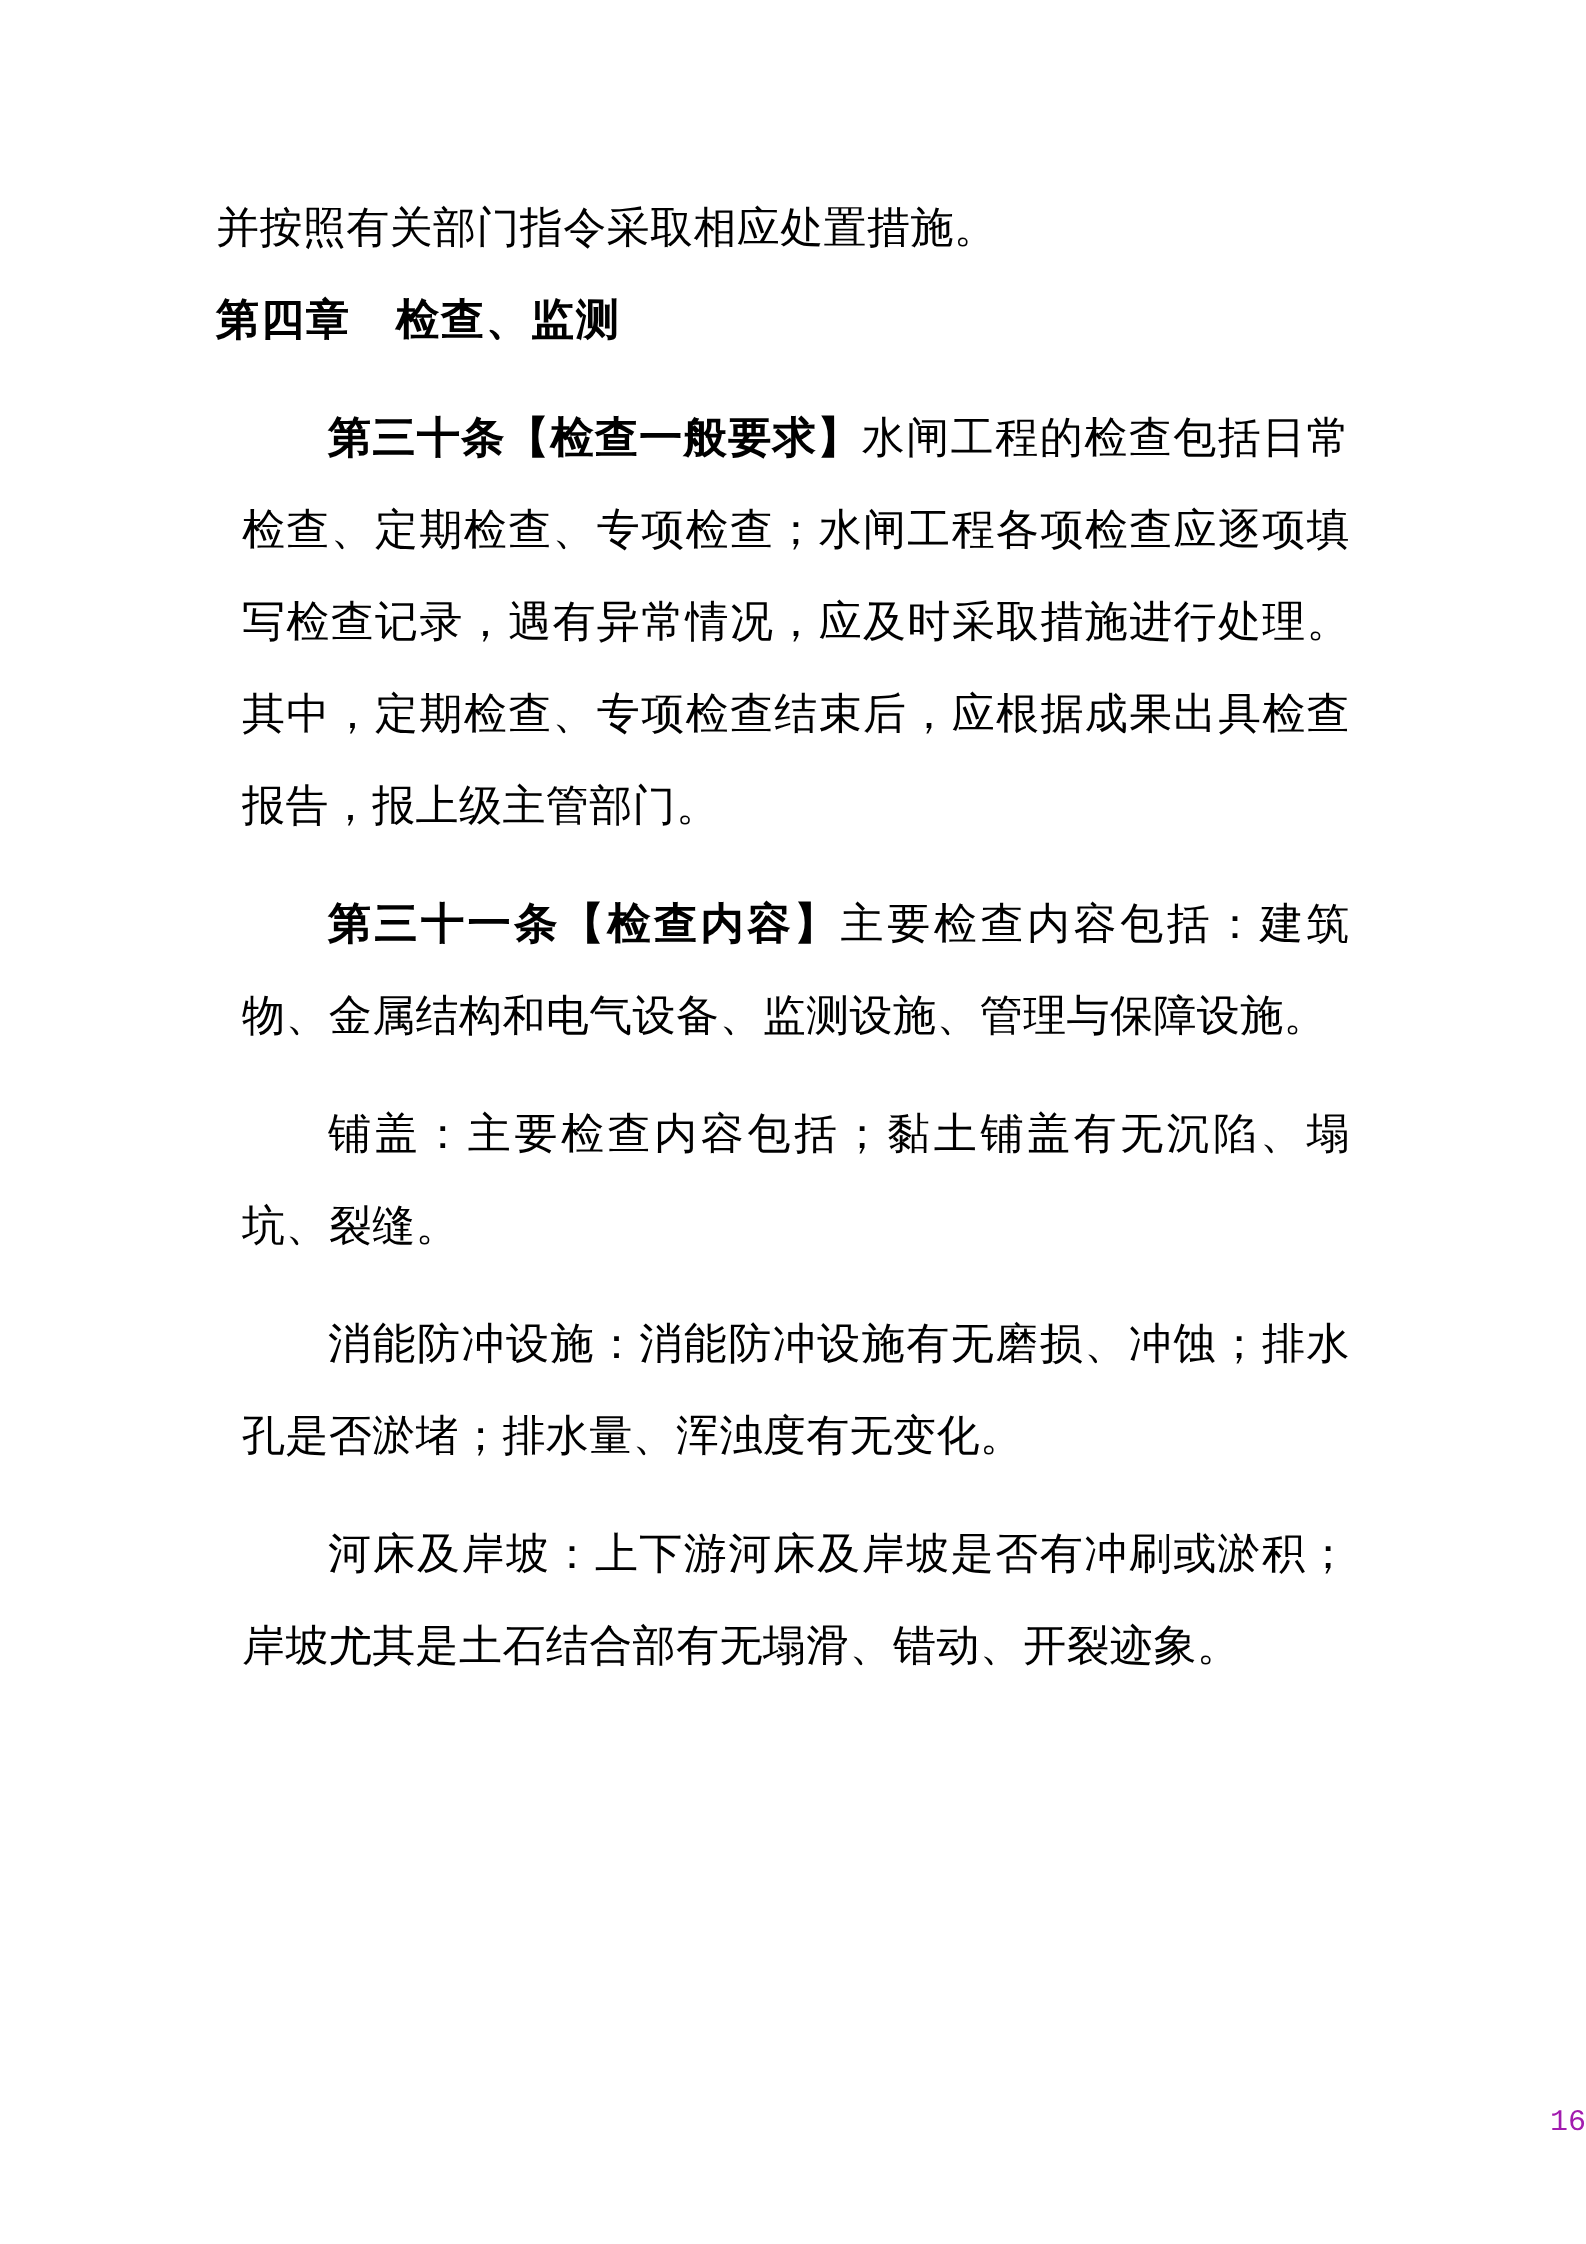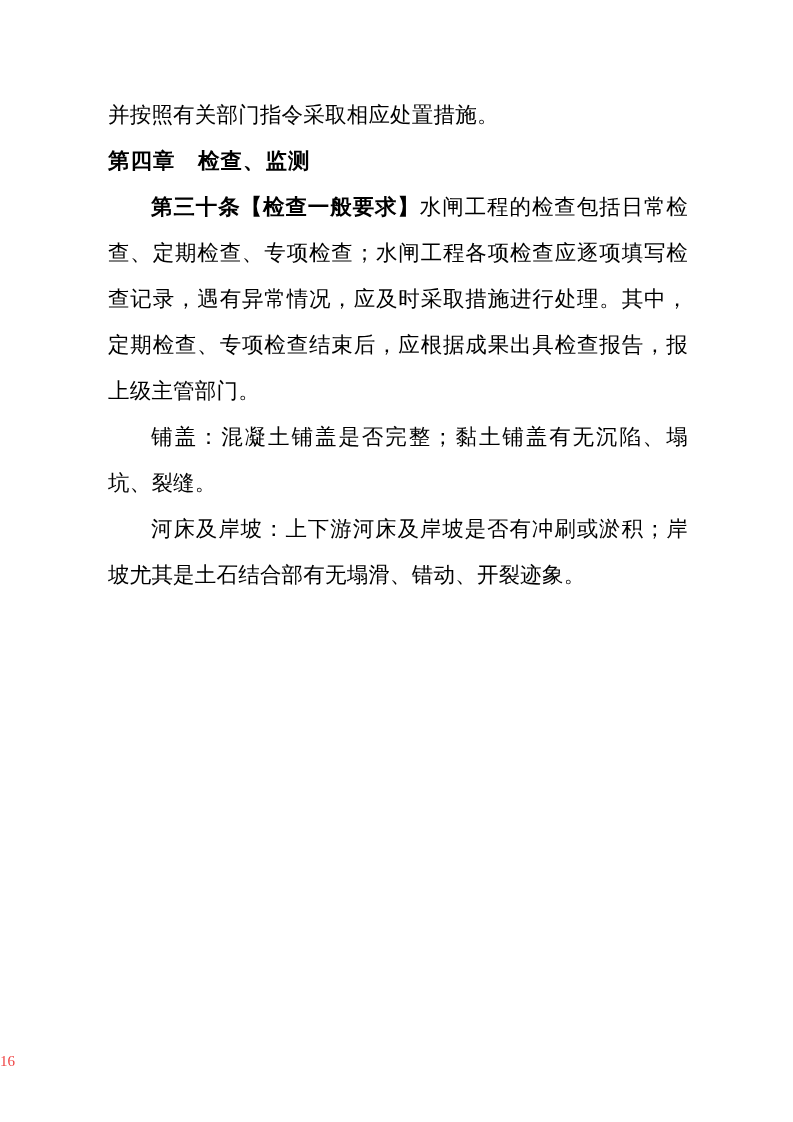--- a/index.html
+++ b/index.html
@@ -30,61 +30,65 @@
     line-height: 46px;
     text-align: justify;
     text-justify: inter-ideograph;
     letter-spacing: 0.2px;
   }
   .para {
     margin: 0;
     text-indent: 0;
   }
   .para-indent {
-    margin: 0;
+    margin: 13px;
     text-indent: 43px;
   }
   .chapter-title {
     margin: 0;
     text-align: left;
     font-weight: bold;
     font-size: 21.5px;
     line-height: 46px;
     letter-spacing: 1px;
   }
   .bold {
     font-weight: bold;
   }
   .page-number {
     position: absolute;
     bottom: 52px;
     left: 0;
     width: 793px;
-    text-align: left;
+    text-align: right;
     font-size: 15px;
-    font-family: Liberation Serif, serif;
-    color: #ef4444;
+    font-family: Liberation Mono, monospace;
+    color: #a21caf;
   }
 </style>
 </head>
 <body>
 
 <div class="page">
 
   <p class="para body-text">并按照有关部门指令采取相应处置措施。</p>
 
   <p class="chapter-title">第四章 检查、监测</p>
 
   <p class="para-indent body-text">
     <span class="bold">第三十条【检查一般要求】</span><span>水闸工程的检查包括日常检查、定期检查、专项检查；水闸工程各项检查应逐项填写检查记录，遇有异常情况，应及时采取措施进行处理。其中，定期检查、专项检查结束后，应根据成果出具检查报告，报上级主管部门。</span>
   </p>
 
 
+  <p class="para-indent body-text">
+    <span class="bold">第三十一条【检查内容】</span><span>主要检查内容包括：建筑物、金属结构和电气设备、监测设施、管理与保障设施。</span>
+  </p>
 
 
-  <p class="para-indent body-text">铺盖：混凝土铺盖是否完整；黏土铺盖有无沉陷、塌坑、裂缝。</p>
+  <p class="para-indent body-text">铺盖：主要检查内容包括；黏土铺盖有无沉陷、塌坑、裂缝。</p>
 
+  <p class="para-indent body-text">消能防冲设施：消能防冲设施有无磨损、冲蚀；排水孔是否淤堵；排水量、浑浊度有无变化。</p>
 
   <p class="para-indent body-text">河床及岸坡：上下游河床及岸坡是否有冲刷或淤积；岸坡尤其是土石结合部有无塌滑、错动、开裂迹象。</p>
 
 </div>
 
 <div class="page-number">16</div>
 
 </body></html>

